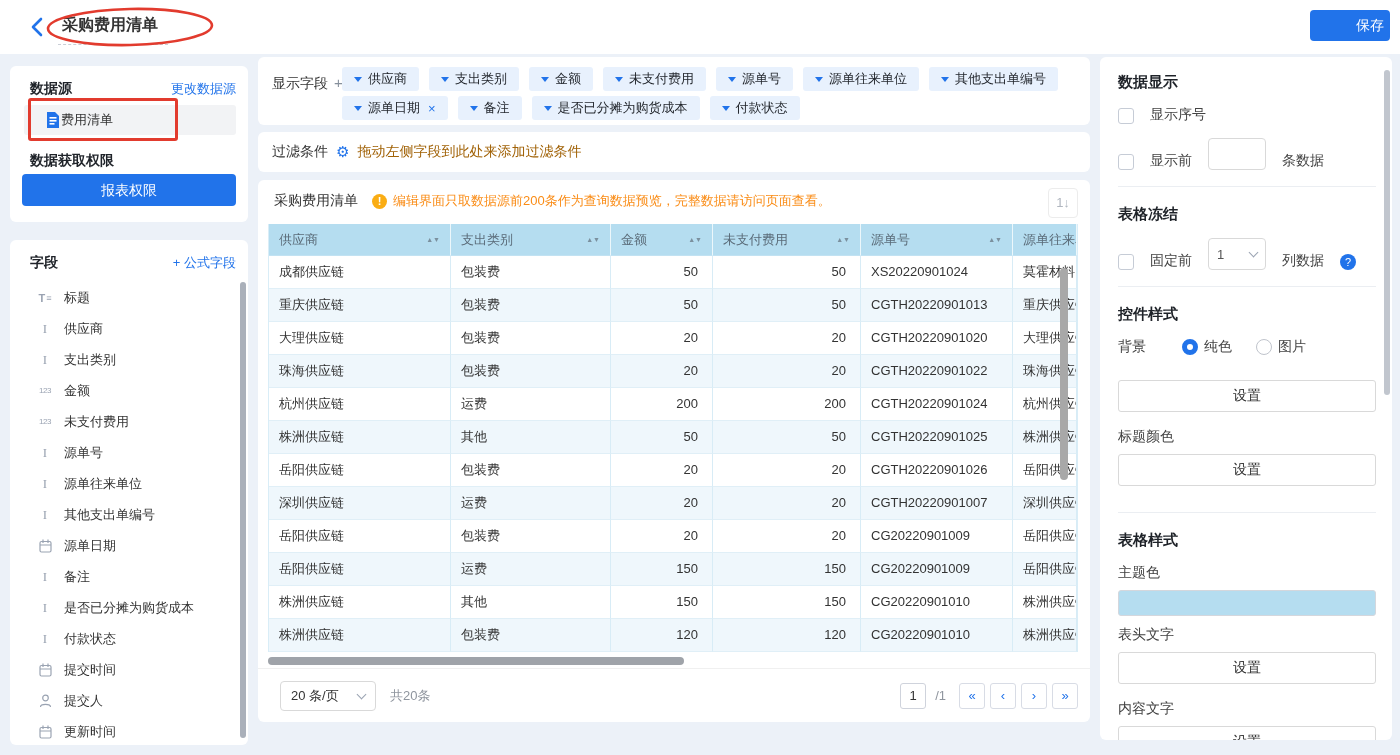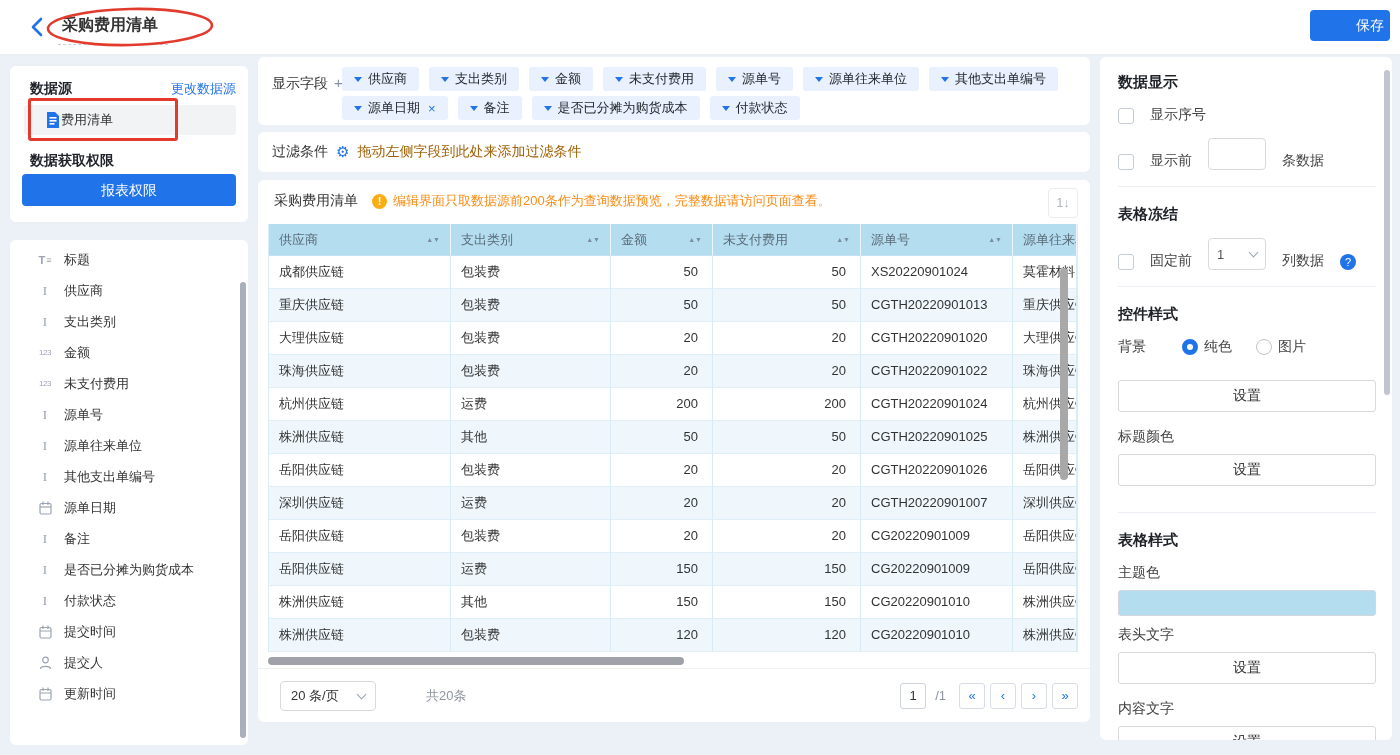--- a/index.html
+++ b/index.html
@@ -62,21 +62,21 @@
   .hcell { height:32px; background:#b5ddf0; color:#5a6b78; font-size:13px; display:flex; align-items:center; justify-content:space-between; padding:0 10px; border-right:1px solid rgba(255,255,255,.75); border-bottom:1px solid #c2e2f2; white-space:nowrap; overflow:hidden; cursor:pointer; }
   .sorter { display:inline-flex; flex-direction:column; line-height:5px; font-size:7px; color:#7b909e; flex:none; margin-left:4px; }
   .trow { display:contents; }
   .cell { height:33px; line-height:32px; padding:0 10px; font-size:13px; color:#333; border-right:1px solid #d8ecf6; border-bottom:1px solid #e0eff7; white-space:nowrap; overflow:hidden; background:#fff; }
   .trow.alt .cell { background:#eff7fc; }
   .cell.num { text-align:right; padding-right:14px; }
 
   .hscroll { position:absolute; left:10px; top:477px; width:416px; height:8px; border-radius:4px; background:#9fa3a9; cursor:grab; }
   .vscroll { position:absolute; left:802px; top:88px; width:8px; height:212px; border-radius:4px; background:#a8a8a8; cursor:grab; }
 
-  .pager { position:absolute; left:0; right:0; top:488px; height:54px; border-top:1px solid #f0f0f0; display:flex; align-items:center; padding:0 12px 0 22px;gap:36px; }
+  .pager { position:absolute; left:0; right:0; top:488px; height:54px; border-top:1px solid #f0f0f0; display:flex; align-items:center; padding:0 12px 0 22px; }
   .psize { width:96px; height:30px; border:1px solid #d9d9d9; border-radius:4px; display:flex; align-items:center; justify-content:space-between; padding:0 10px; font-size:13px; cursor:pointer; background:#fff; }
   .chev { width:7px; height:7px; border-right:1.5px solid #9aa3b2; border-bottom:1.5px solid #9aa3b2; transform:rotate(45deg); margin-top:-3px; }
   .ptotal { color:#8f959e; margin-left:14px; font-size:13px; }
   .pright { margin-left:auto; display:flex; align-items:center; gap:5px; }
   .pagebox { width:26px; height:26px; border:1px solid #cfd3dc; border-radius:3px; text-align:center; line-height:24px; font-size:13px; color:#333; background:#fff; cursor:text; }
   .pof { color:#8f959e; margin:0 8px 0 4px; font-size:13px; }
   .navbtn { width:26px; height:26px; border:1px solid #d8dce5; border-radius:3px; background:#fff; color:#2173ea; font-size:13px; line-height:24px; text-align:center; cursor:pointer; }
 
   
   .right { position:absolute; left:1100px; top:57px; width:292px; height:683px; overflow:hidden; padding:16px 16px 12px 18px; }
@@ -125,20 +125,24 @@
         <rect x="3.5" y="11" width="5" height="1.6" fill="#fff"></rect>
       </svg>
     <span>费用清单</span>
   </div>
   <div class="red-rect"></div>
   <h3 class="sec perm-head">数据获取权限</h3>
   <button class="perm-btn">报表权限</button>
 </section>
 
 <section class="card card-fields">
+  <div class="row-head">
+    <h3 class="sec">字段</h3>
+    <a class="blue-link">+ 公式字段</a>
+  </div>
   <ul class="flist">
     <li class="fitem">
         <span class="fic ttl">T<i>≡</i></span>
         <span>标题</span>
       </li>
     <li class="fitem">
         <span class="fic txt">I</span>
         <span>供应商</span>
       </li>
     <li class="fitem">

